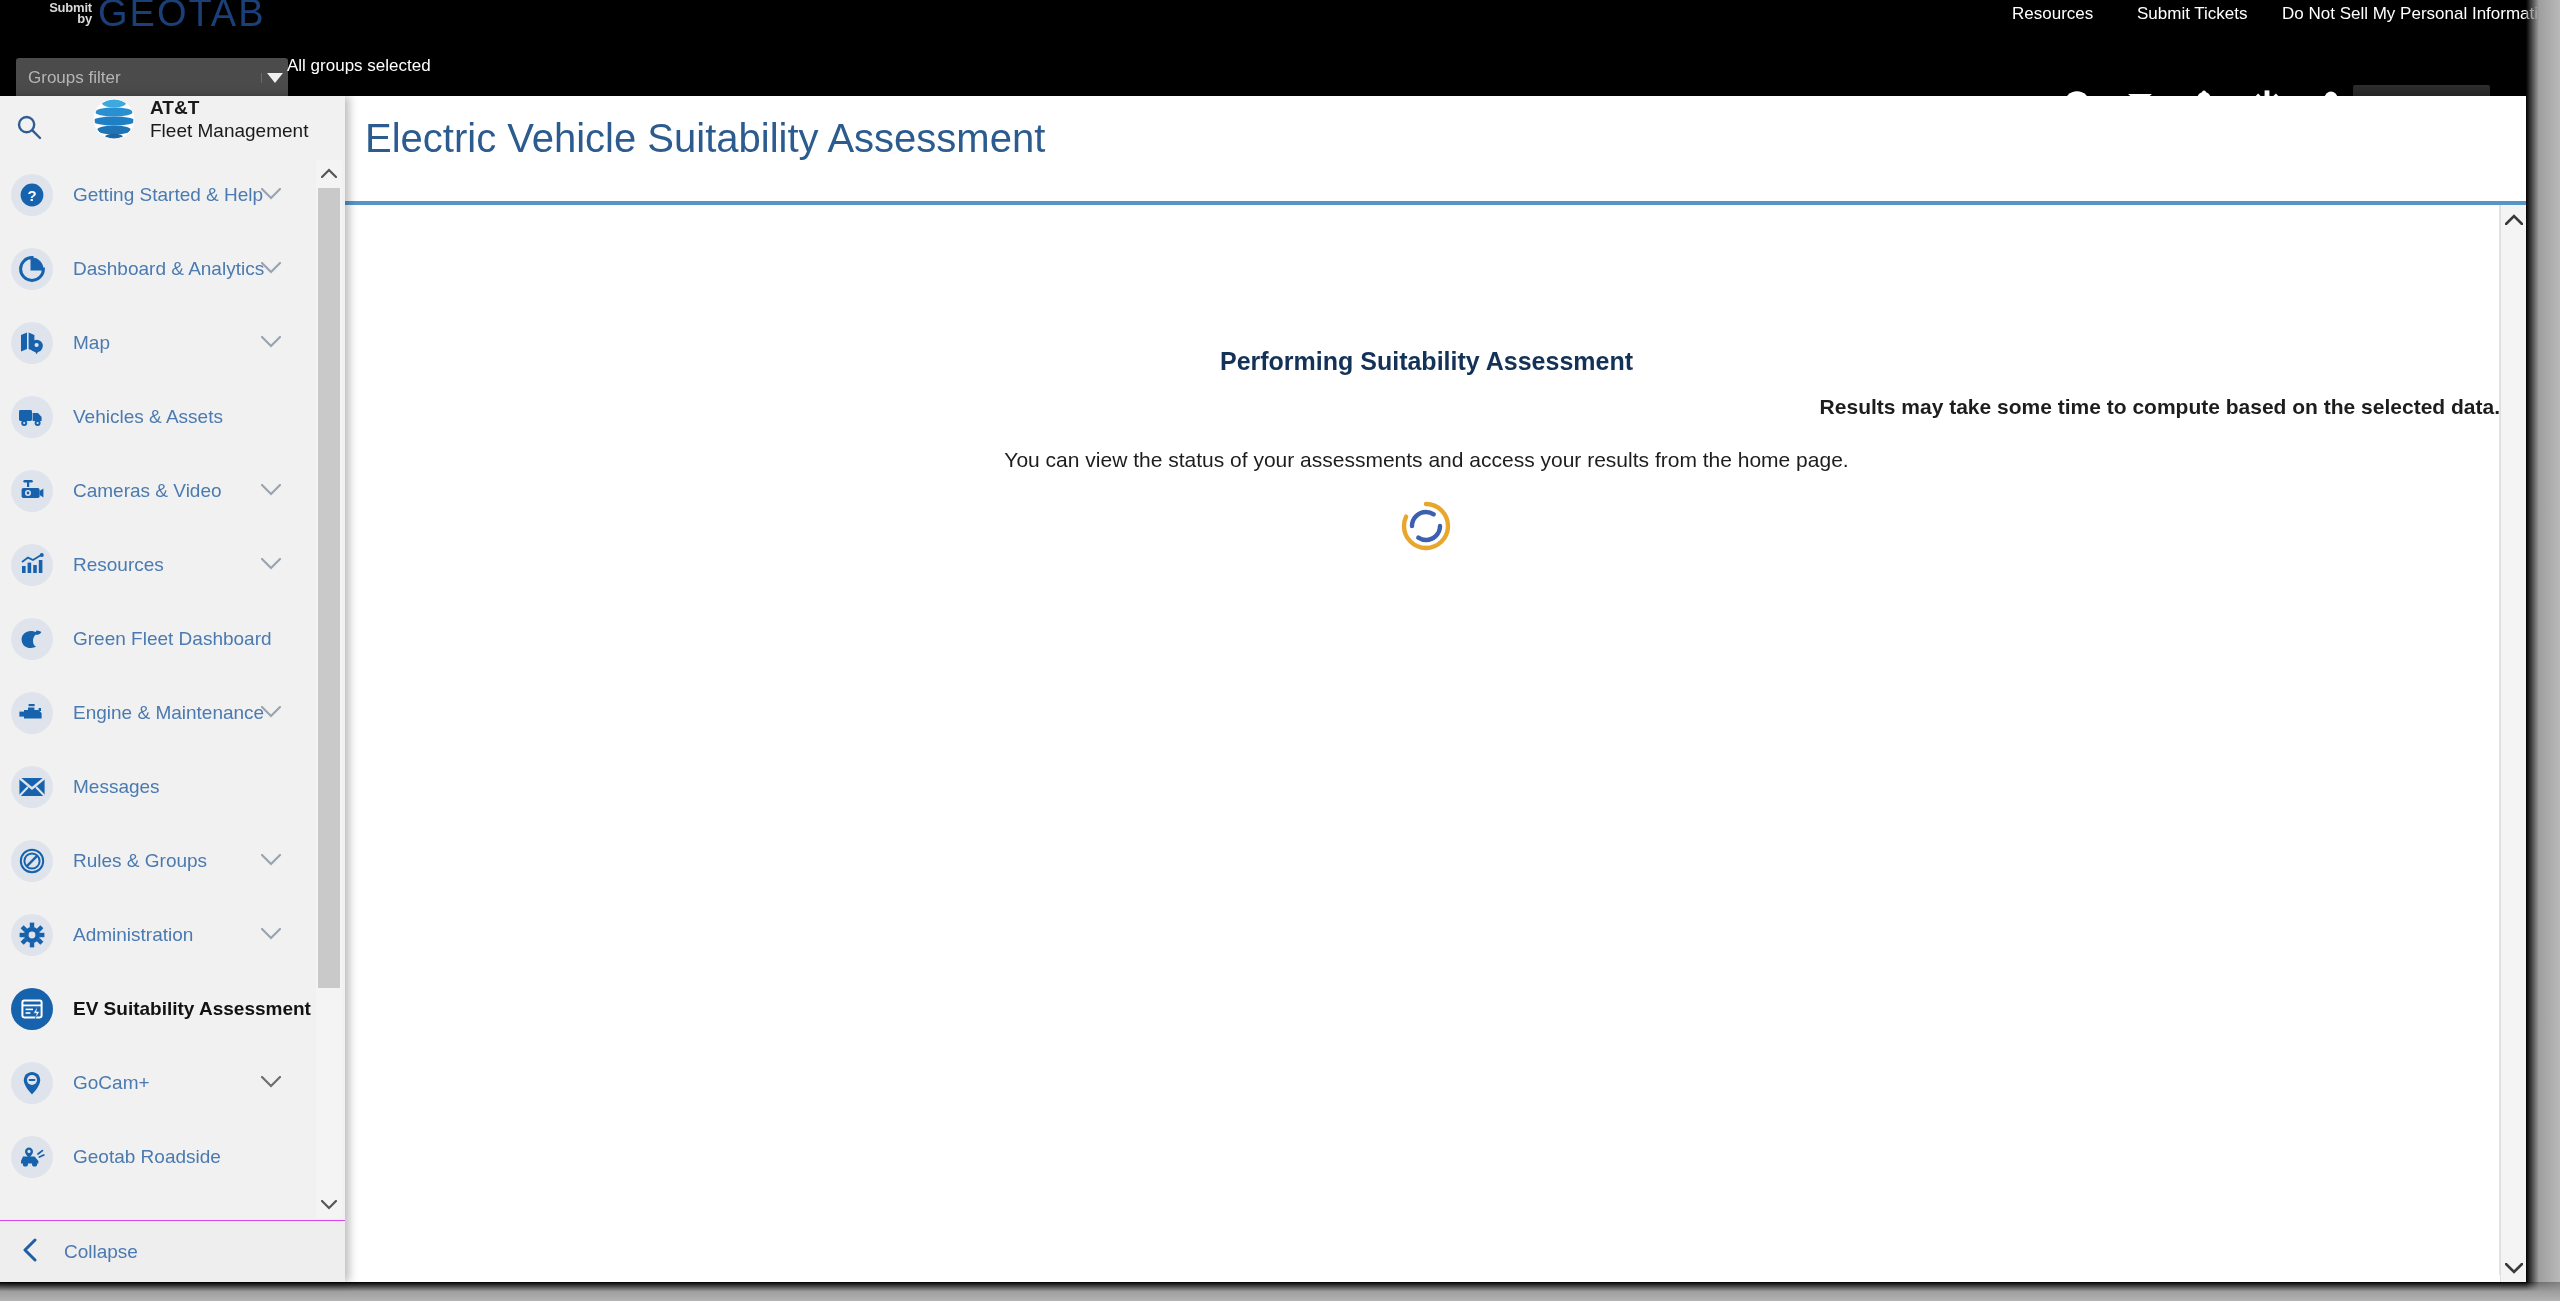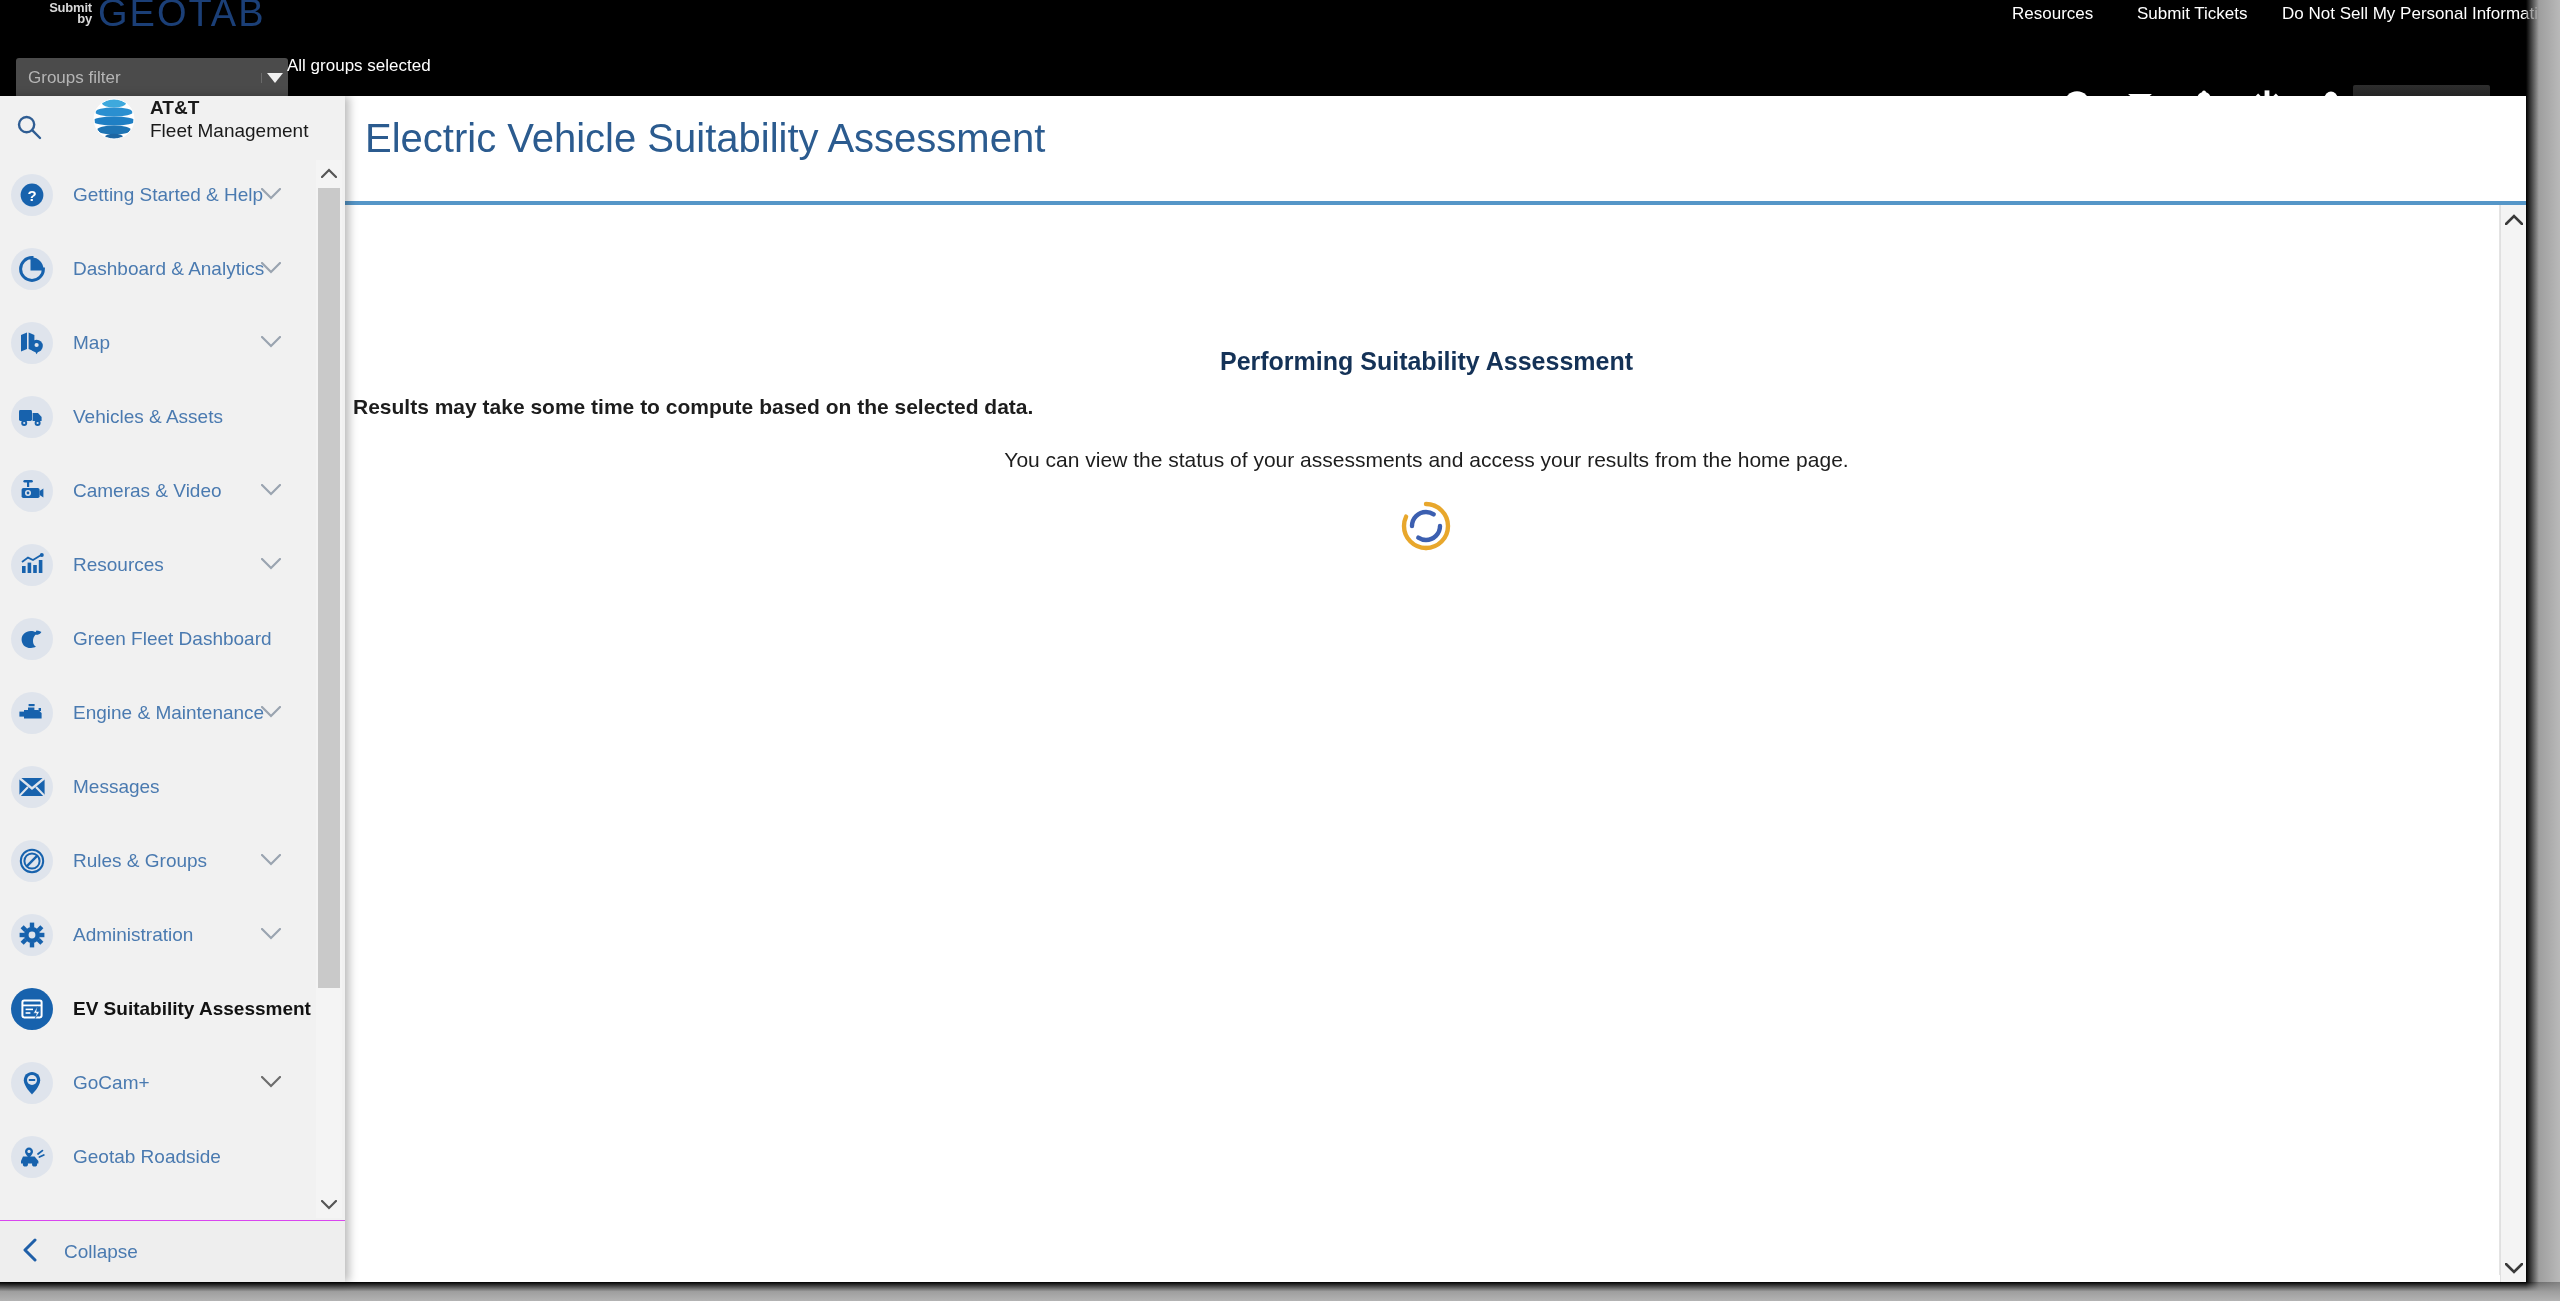--- a/index.html
+++ b/index.html
@@ -304,21 +304,21 @@
     text-align: center;
     font-size: 25px;
     font-weight: 700;
     color: #143257;
     margin-top: 46px;
   }
   #status-line-1 {
     position: absolute;
     left: 0; top: 190px;
     width: 2147px;
-    text-align: left;
+    text-align: right;
     font-size: 21px;
     font-weight: 700;
     color: #1d1d1d;
   }
   #status-line-2 {
     position: absolute;
     left: 0; top: 243px;
     width: 2147px;
     text-align: center;
     font-size: 21px;

